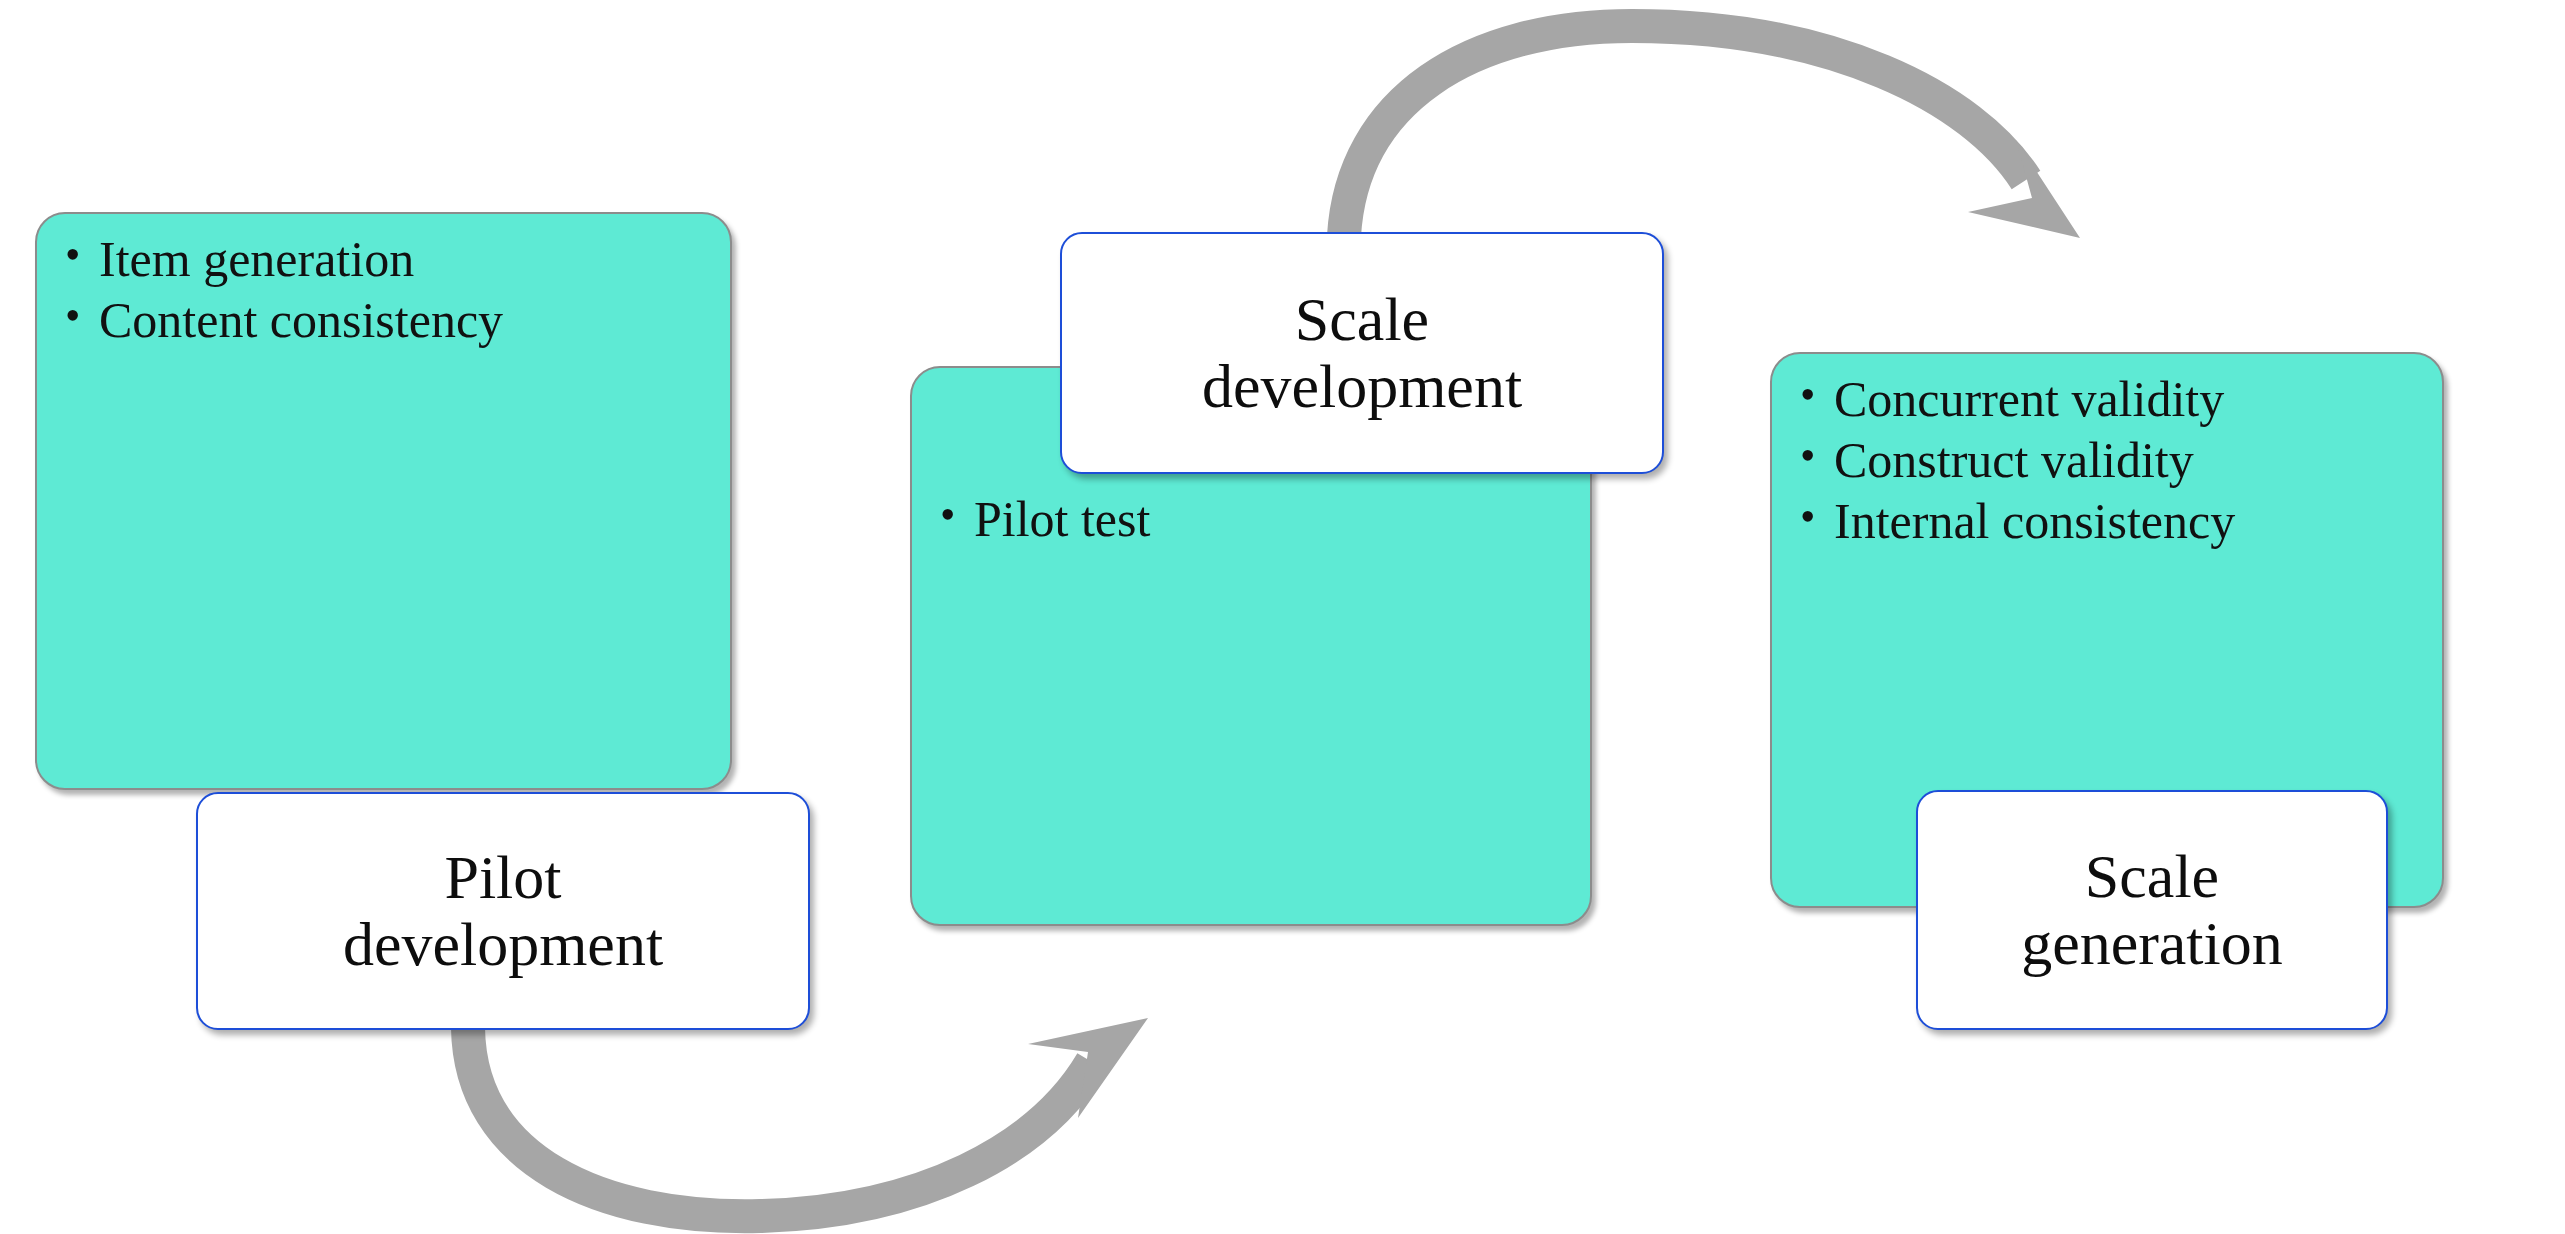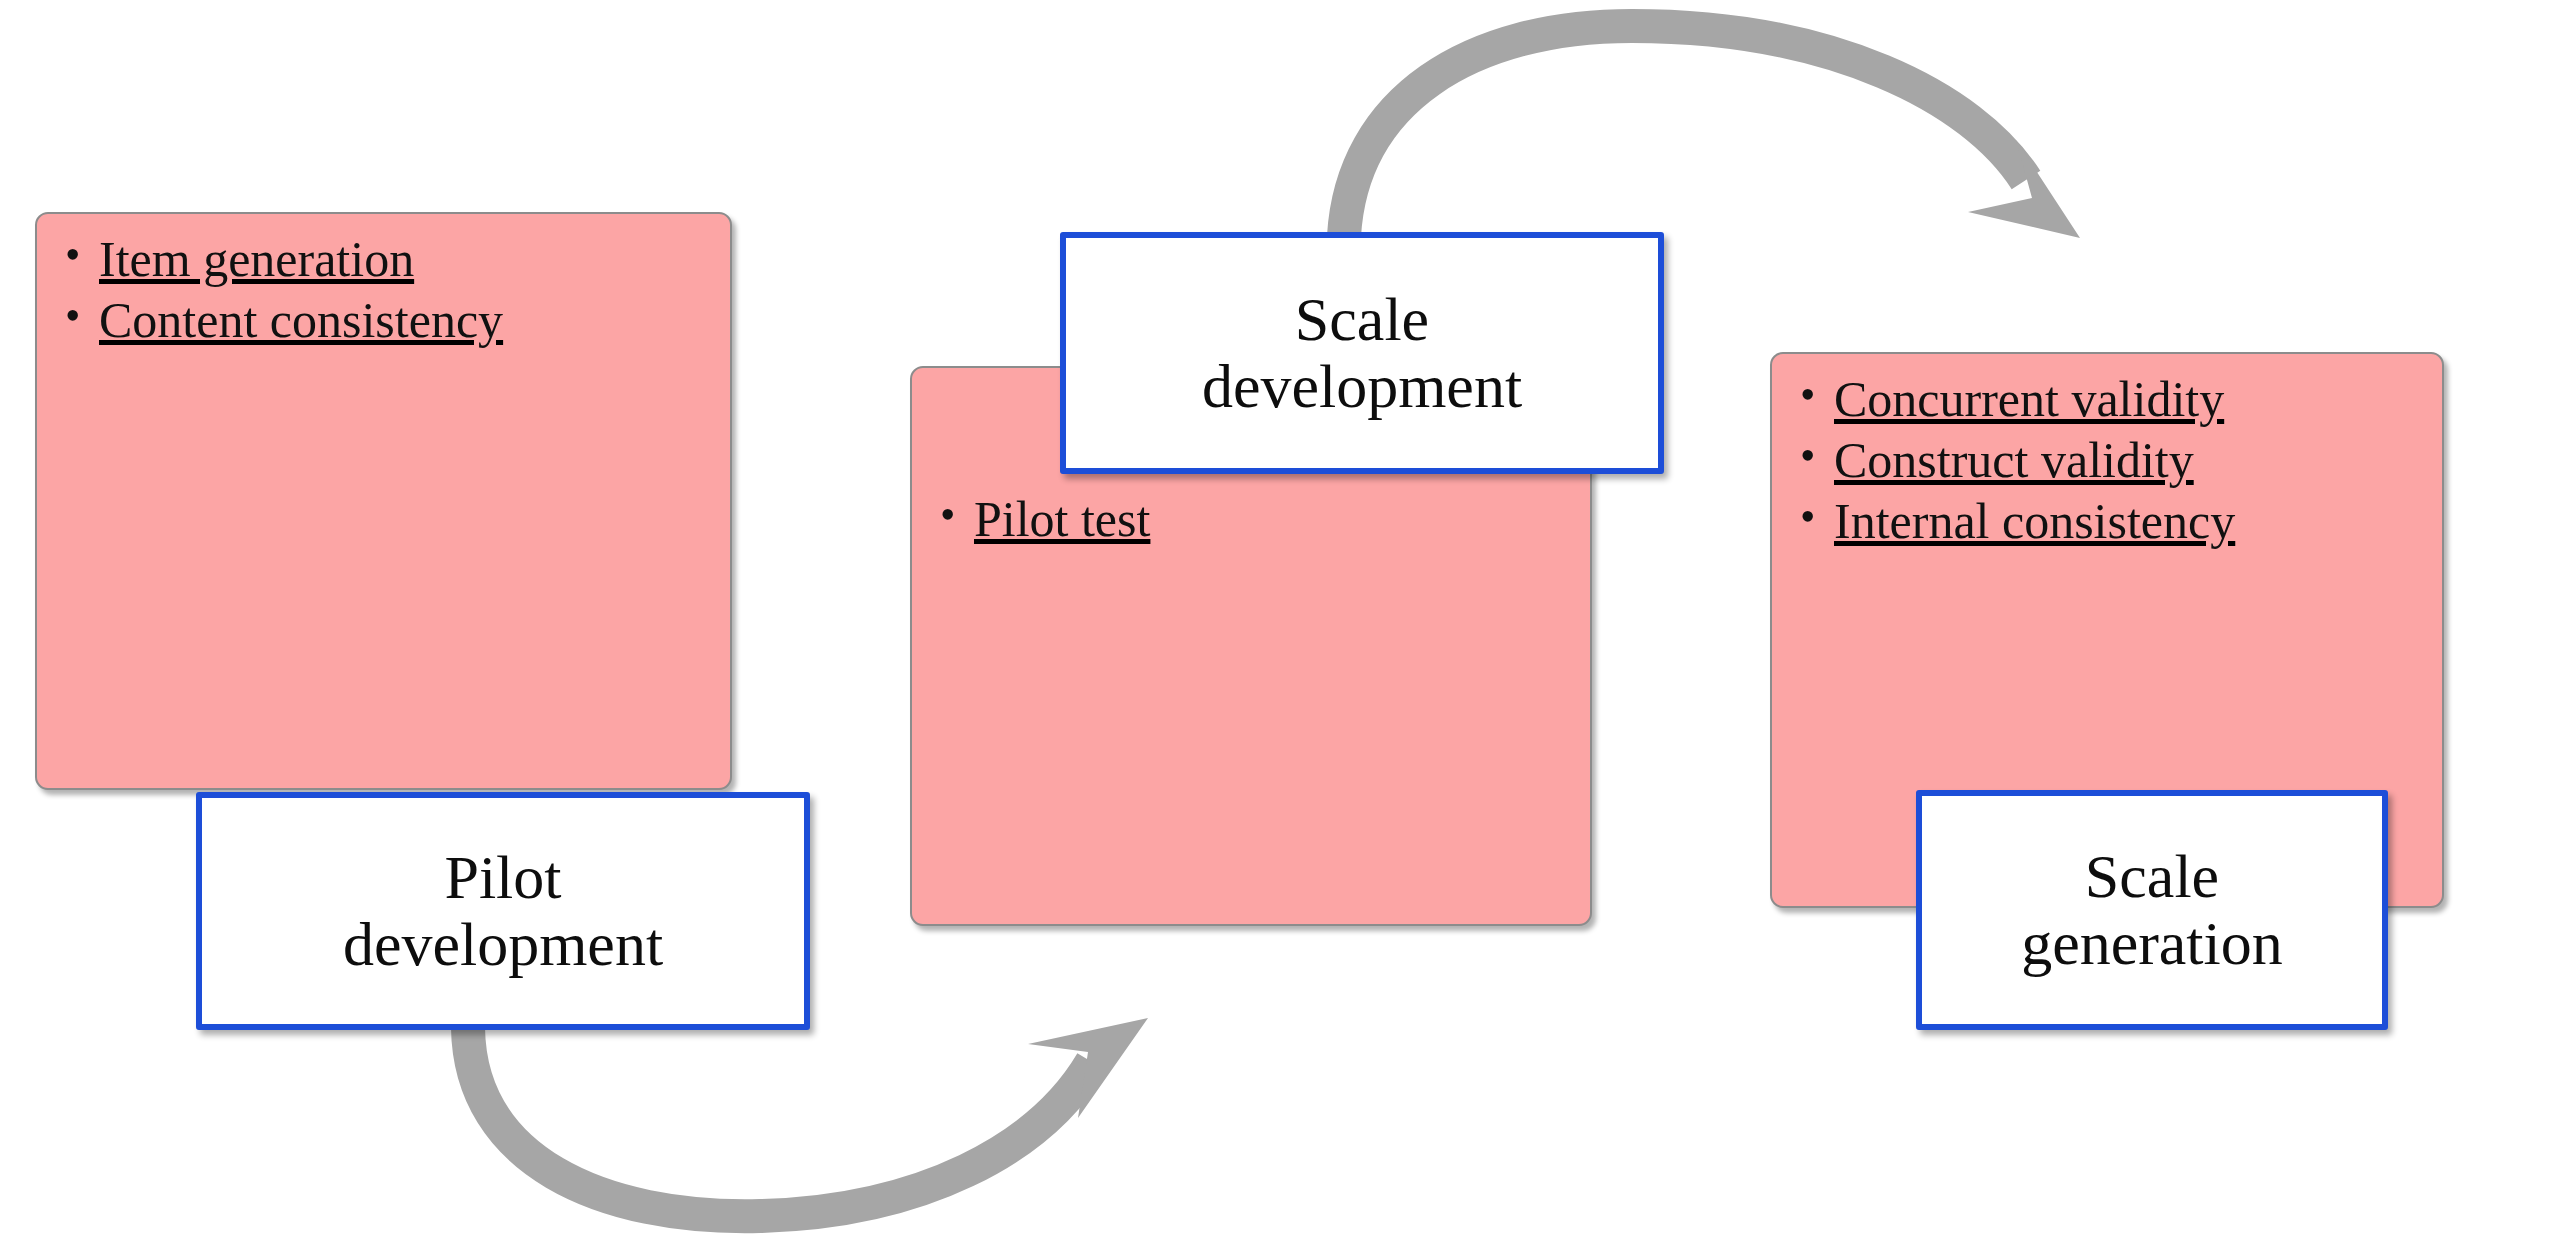--- a/index.html
+++ b/index.html
@@ -21,27 +21,26 @@
     position: absolute;
     left: 0; top: 0;
     width: 2565px;
     height: 1234px;
     z-index: 1;
   }
 
   
   .phase-panel {
     position: absolute;
-    background: #fca5a5;
+    background: #5eead4;
     border: 2px solid #8c8c8c;
-    border-radius: 13px;
+    border-radius: 30px;
     box-shadow: 4px 5px 5px rgba(0,0,0,0.30);
     box-sizing: border-box;
     z-index: 2;
-    text-decoration: underline;
   }
   .phase-list {
     list-style: none;
     margin: 0;
     padding: 0;
   }
   .phase-list li {
     position: relative;
     padding-left: 46px;
     font-size: 50px;
@@ -56,22 +55,22 @@
     top: -1px;
     font-size: 44px;
     line-height: 1.18;
     color: #111111;
   }
 
   
   .phase-title-card {
     position: absolute;
     background: #ffffff;
-    border: 6px solid #1d4ed8;
-    border-radius: 3px;
+    border: 2px solid #1d4ed8;
+    border-radius: 22px;
     box-shadow: 4px 5px 6px rgba(0,0,0,0.32);
     box-sizing: border-box;
     display: flex;
     align-items: center;
     justify-content: center;
     text-align: center;
     z-index: 4;
   }
   .phase-title-card .title-text {
     font-size: 62px;

